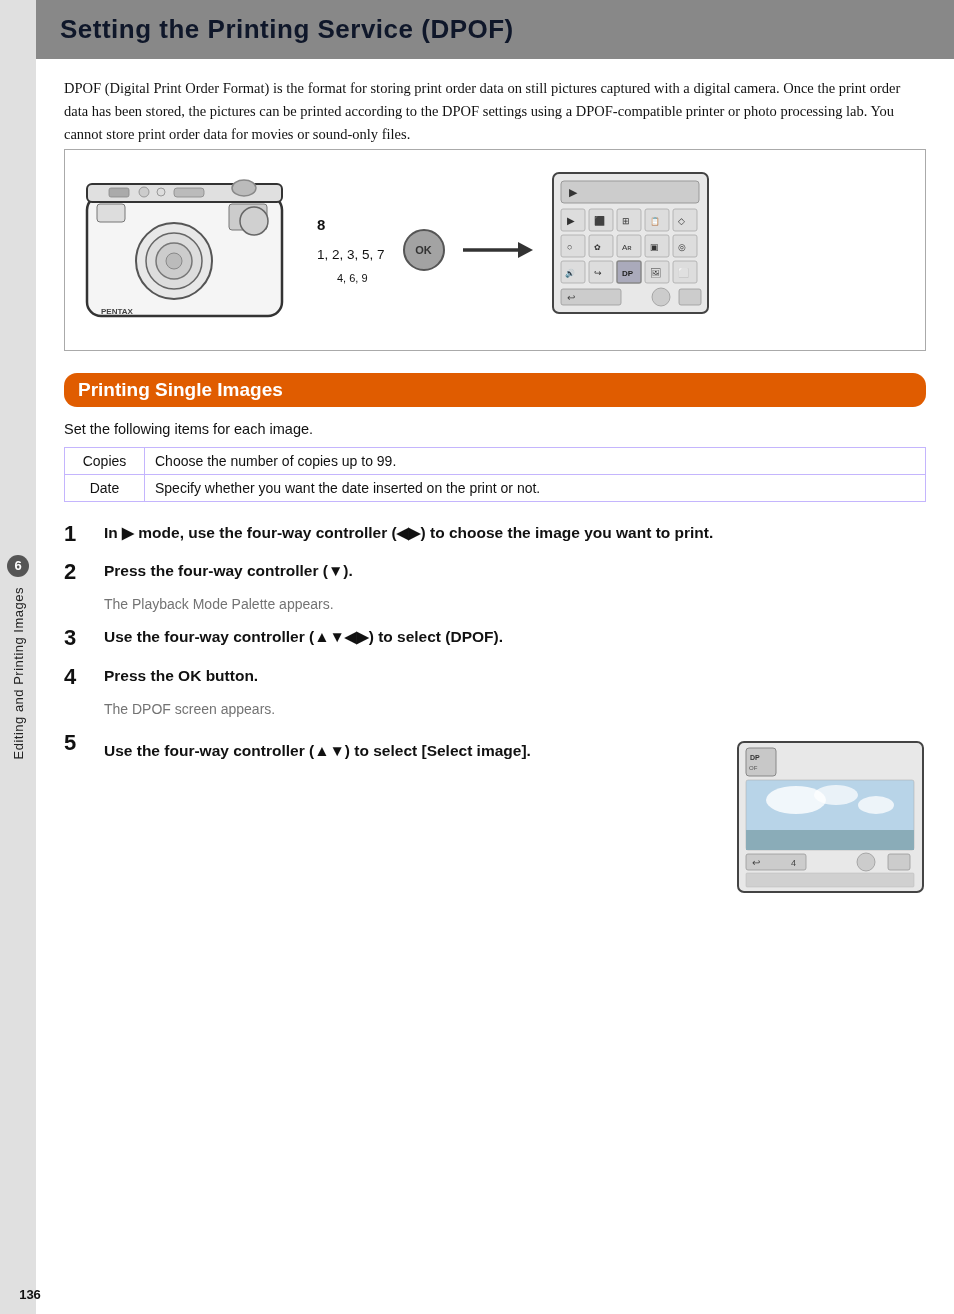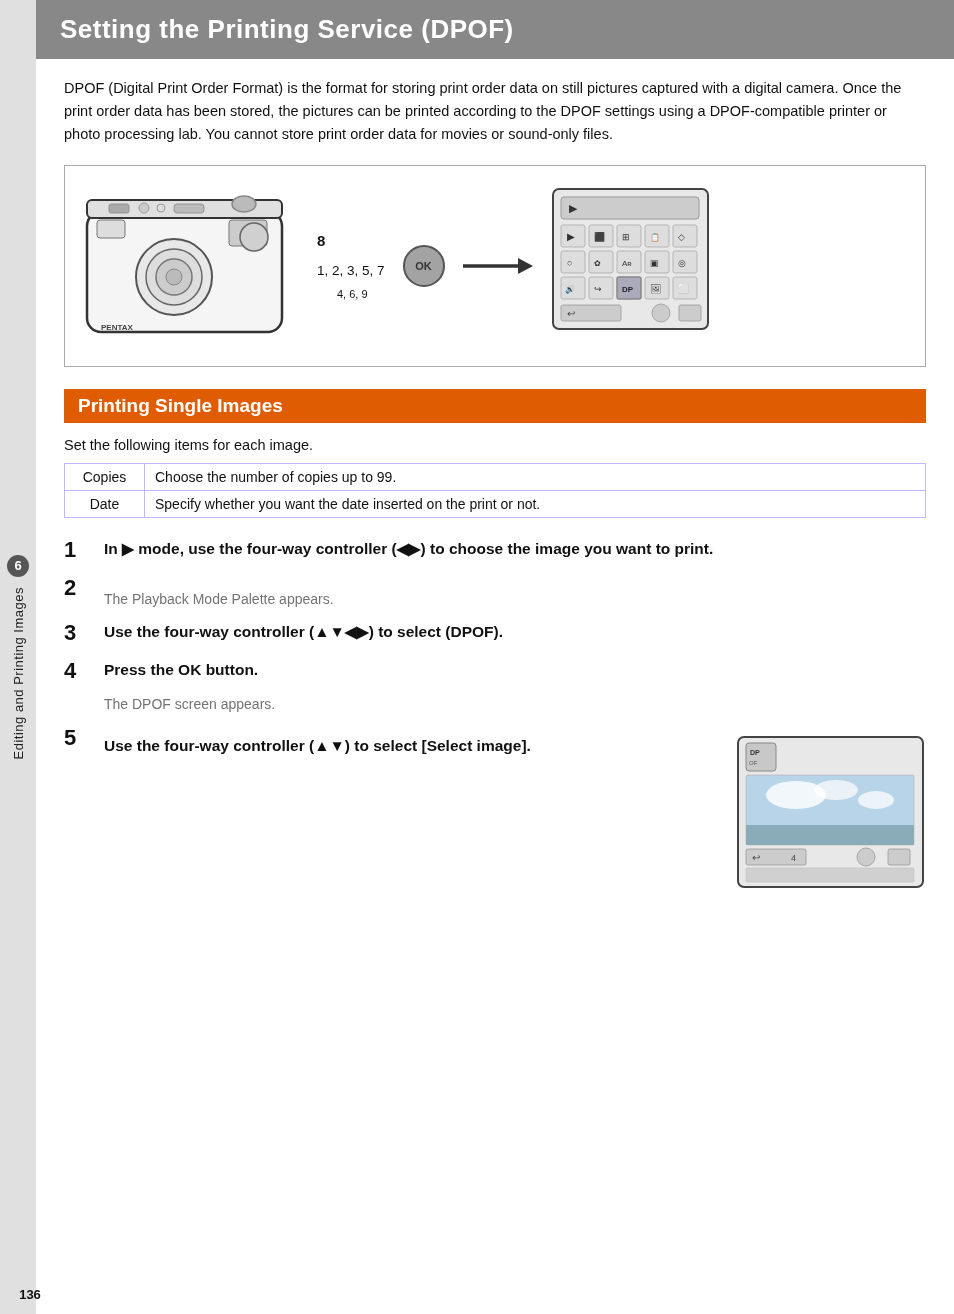--- a/index.html
+++ b/index.html
@@ -61,34 +61,35 @@
     }
 
     
     .header {
       background: #888;
       padding: 14px 24px 14px 24px;
     }
     .header h1 {
       font-size: 26px;
       font-weight: bold;
-      color: #ffffff;
+      color: #0f172a;
       letter-spacing: 0.5px;
     }
 
     .content {
       padding: 18px 28px 18px 28px;
       flex: 1;
     }
 
     .intro-text {
       font-size: 14.5px;
       line-height: 1.6;
       color: #111;
-      margin-bottom: 18px;
+      margin-bottom: 2px;
+      font-family: Liberation Serif, serif;
     }
 
     
     .diagram-box {
       border: 1.5px solid #aaa;
       padding: 16px 14px;
       margin-bottom: 22px;
       display: flex;
       align-items: center;
       gap: 18px;
@@ -111,20 +112,21 @@
       gap: 6px;
       font-size: 14px;
       flex: 0 0 auto;
     }
 
     
     .section-header {
       background: #e05c00;
       padding: 6px 14px;
       margin-bottom: 14px;
+      border-radius: 13px;
     }
     .section-header h2 {
       font-size: 19px;
       font-weight: bold;
       color: #fff;
     }
 
     .set-text {
       font-size: 14.5px;
       margin-bottom: 10px;
@@ -339,20 +341,21 @@
       <div class="step">
         <div class="step-num">1</div>
         <div class="step-content">
           <div class="step-title">In ▶ mode, use the four-way controller (◀▶) to choose the image you want to print.</div>
         </div>
       </div>
 
       <div class="step">
         <div class="step-num">2</div>
         <div class="step-content">
+          <div class="step-title">Press the four-way controller (▼).</div>
           <div class="step-sub">The Playback Mode Palette appears.</div>
         </div>
       </div>
 
       <div class="step">
         <div class="step-num">3</div>
         <div class="step-content">
           <div class="step-title">Use the four-way controller (▲▼◀▶) to select  (DPOF).</div>
         </div>
       </div>

